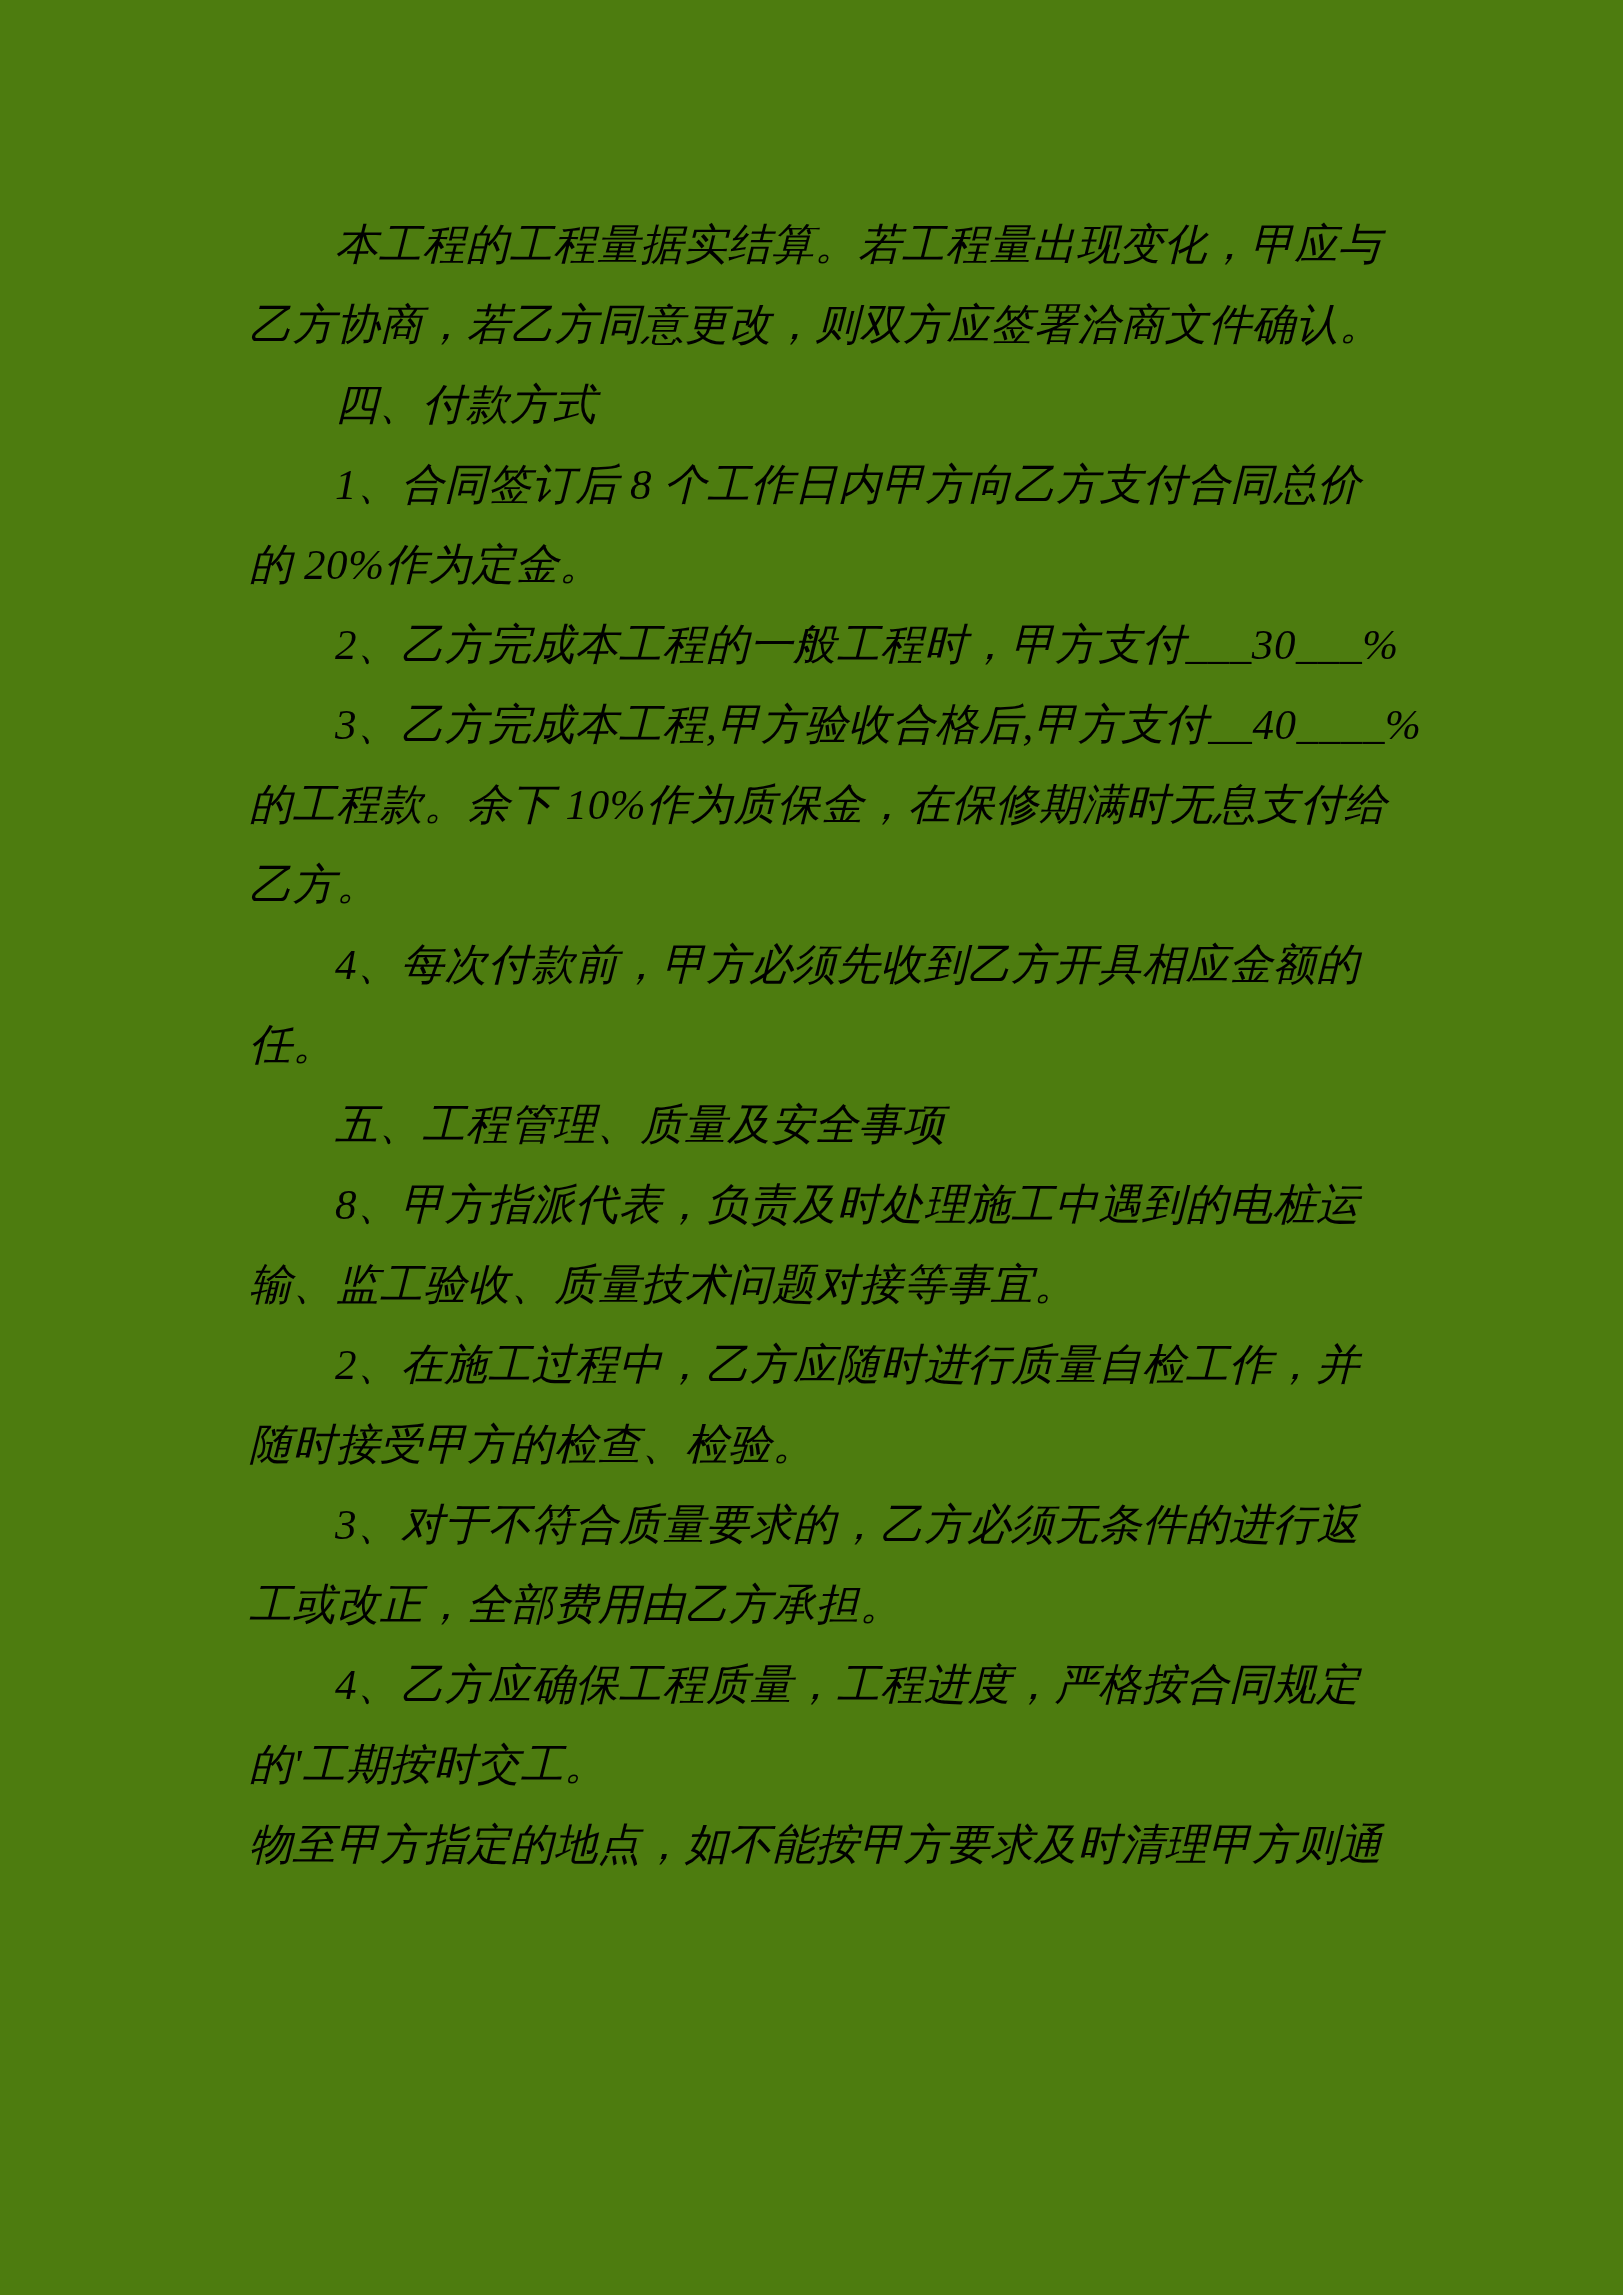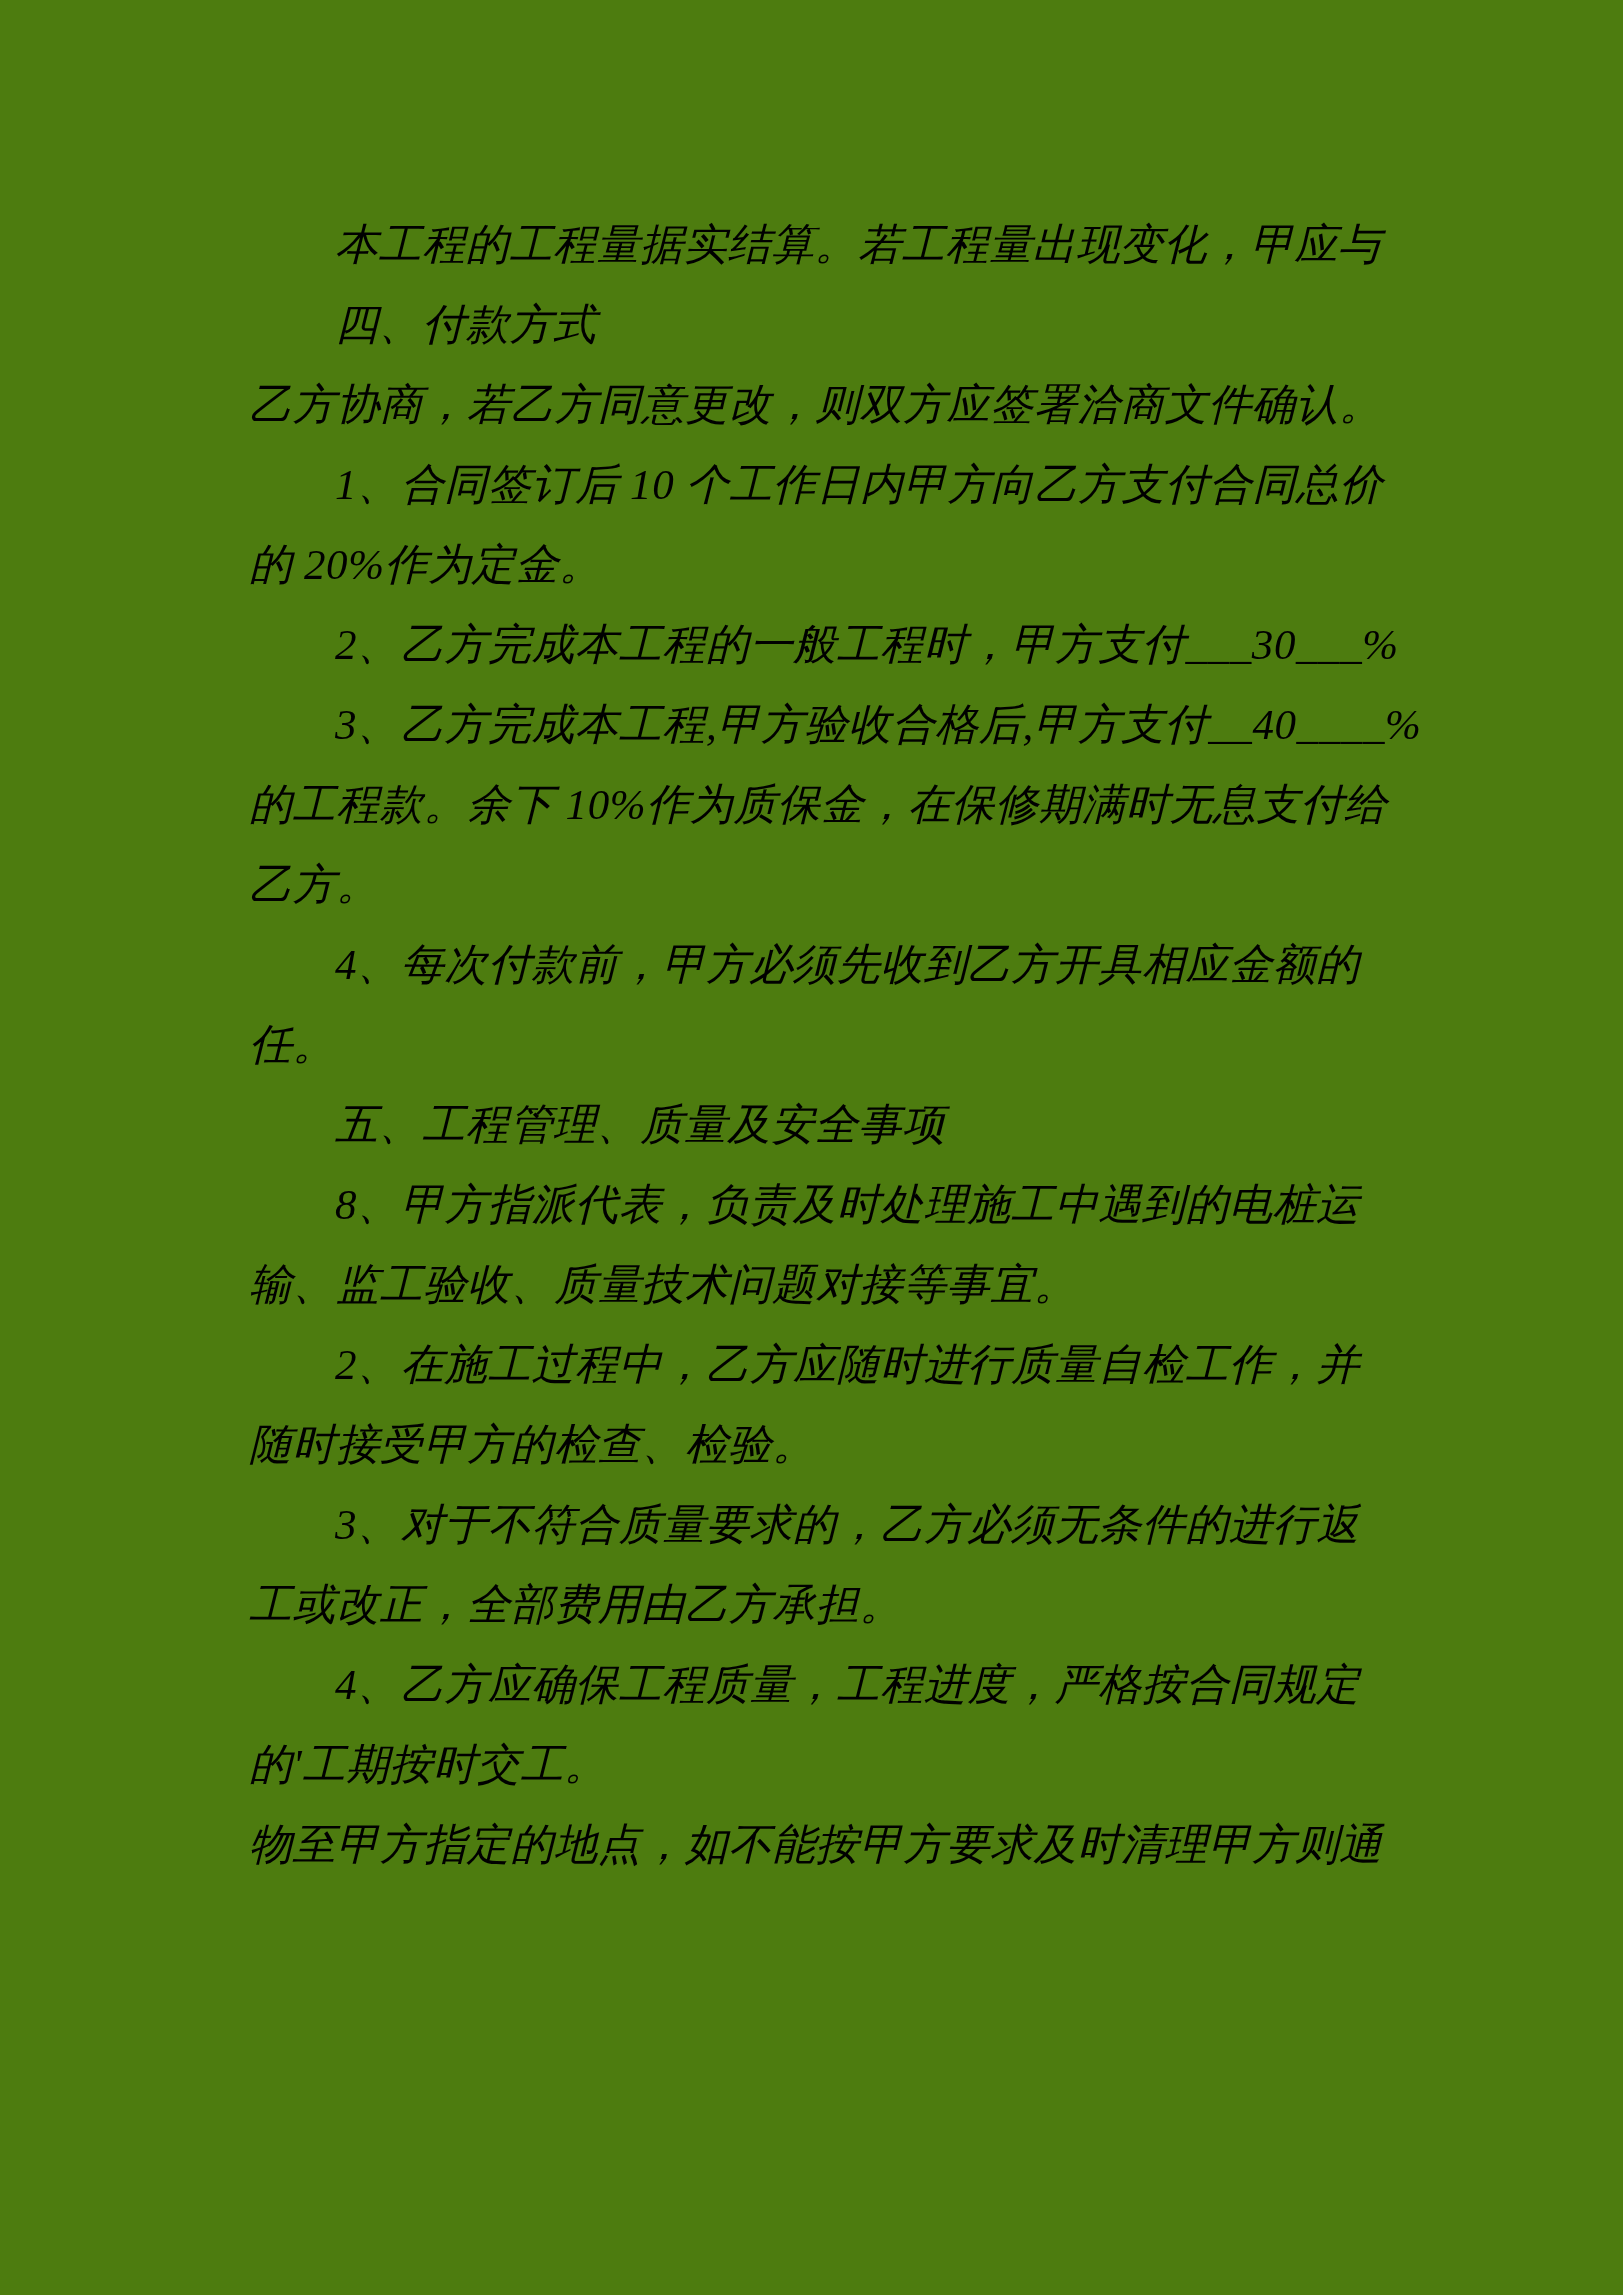--- a/index.html
+++ b/index.html
@@ -33,23 +33,23 @@
   .line.indent {
     padding-left: 86px;
   }
 </style>
 </head>
 <body>
 
 <div class="page">
   <div class="textblock">
     <div class="line indent">本工程的工程量据实结算。若工程量出现变化，甲应与</div>
+    <div class="line">乙方协商，若乙方同意更改，则双方应签署洽商文件确认。</div>
     <div class="line indent">四、付款方式</div>
-    <div class="line">乙方协商，若乙方同意更改，则双方应签署洽商文件确认。</div>
-    <div class="line indent">1、合同签订后 10 个工作日内甲方向乙方支付合同总价</div>
+    <div class="line indent">1、合同签订后 8 个工作日内甲方向乙方支付合同总价</div>
     <div class="line">的 20%作为定金。</div>
     <div class="line indent">2、乙方完成本工程的一般工程时，甲方支付___30___%</div>
     <div class="line indent">3、乙方完成本工程,甲方验收合格后,甲方支付__40____%</div>
     <div class="line">的工程款。余下 10%作为质保金，在保修期满时无息支付给</div>
     <div class="line">乙方。</div>
     <div class="line indent">4、每次付款前，甲方必须先收到乙方开具相应金额的</div>
     <div class="line">任。</div>
     <div class="line indent">五、工程管理、质量及安全事项</div>
     <div class="line indent">8、甲方指派代表，负责及时处理施工中遇到的电桩运</div>
     <div class="line">输、监工验收、质量技术问题对接等事宜。</div>

